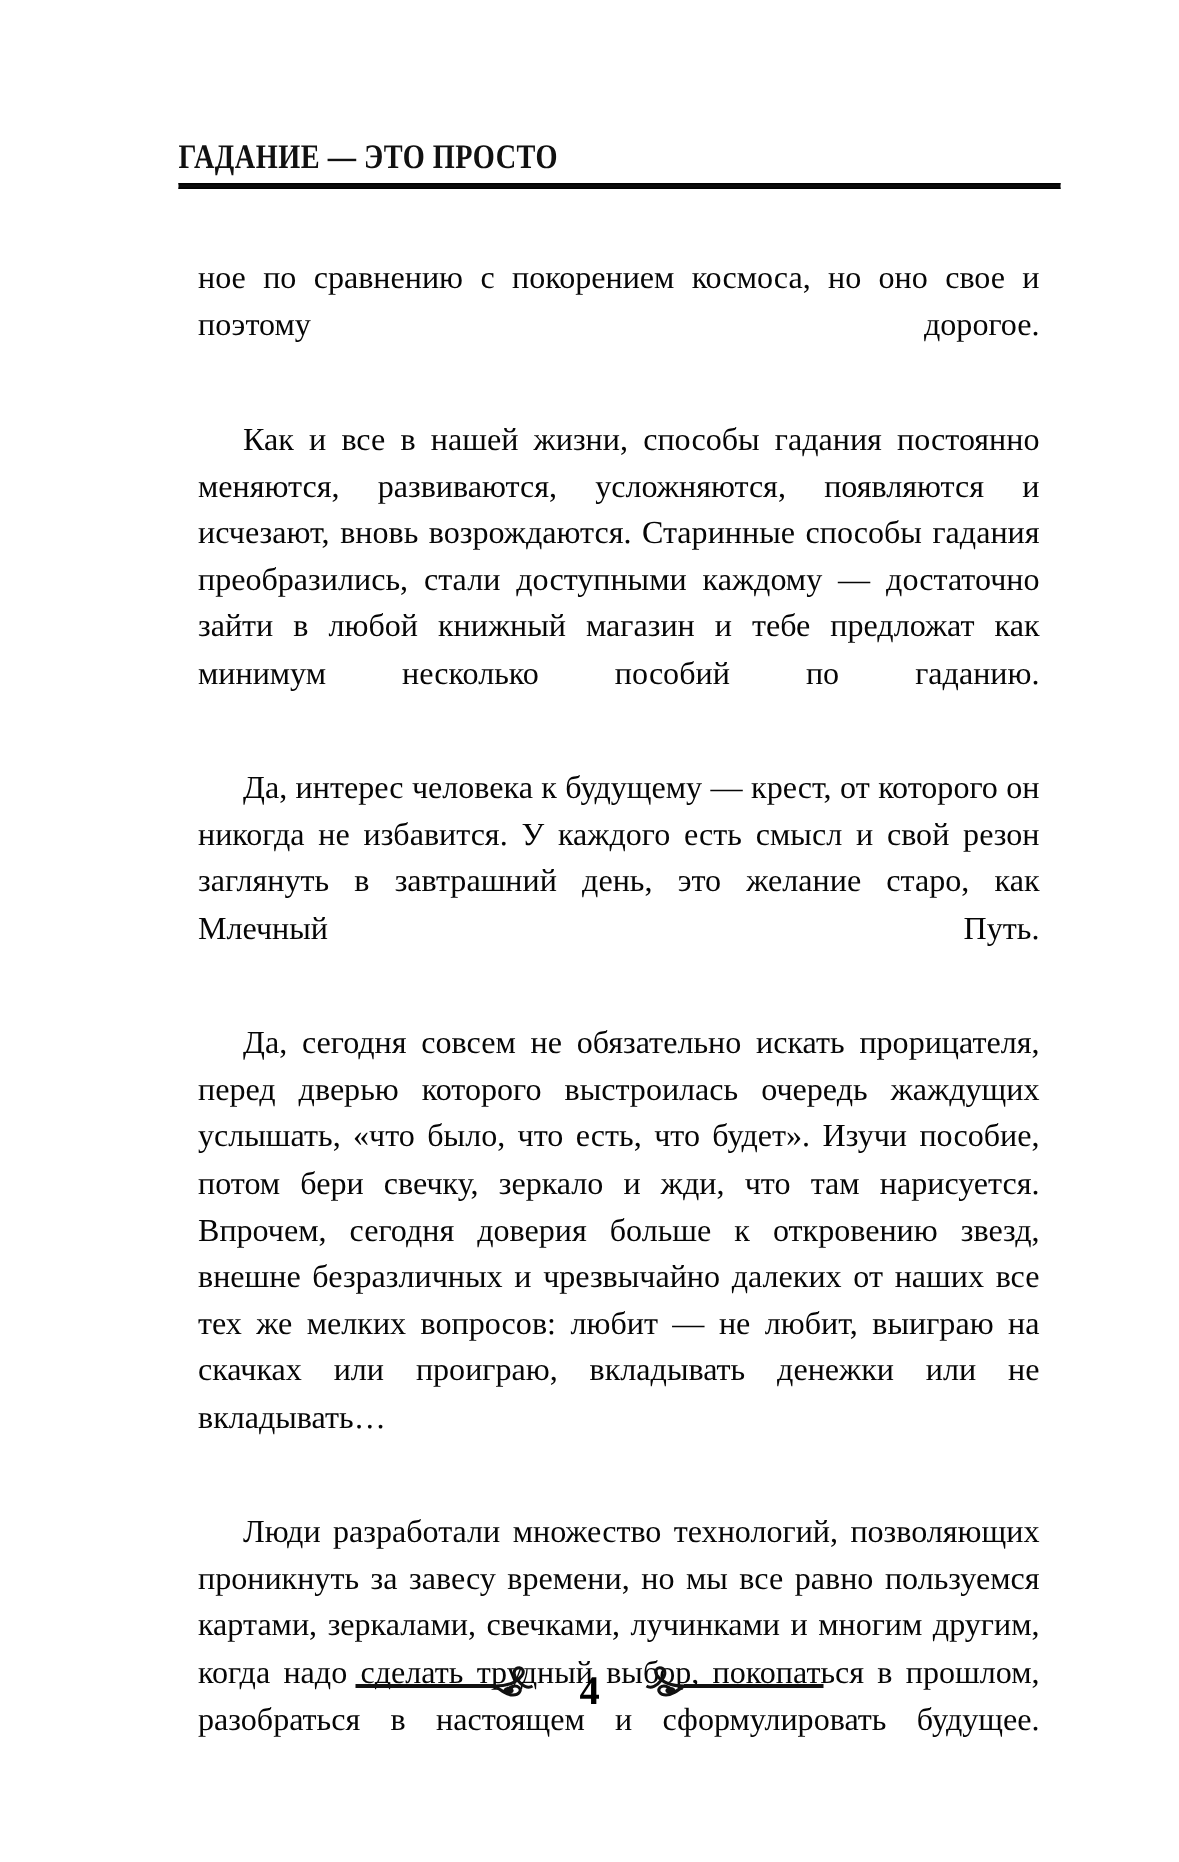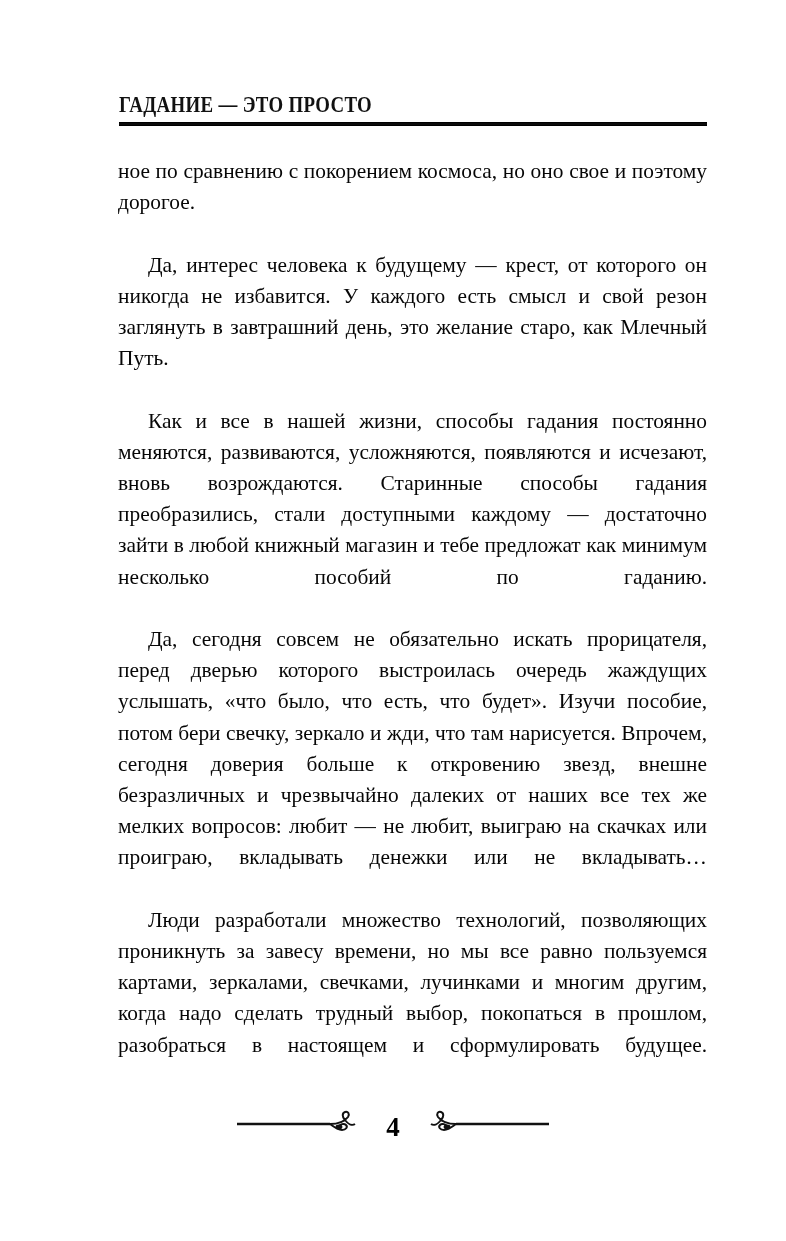--- a/index.html
+++ b/index.html
@@ -60,21 +60,21 @@
     top: 156px;
     width: 589px;
     font-size: 21.4px;
     line-height: 31.2px;
     text-align: justify;
     text-justify: inter-word;
     color: #060606;
     hyphens: manual;
   }
   .body-text p {
-    margin: 0;
+    margin: 14px;
     text-indent: 30px;
   }
   .body-text p.no-indent {
     text-indent: 0;
   }
   
   .body-text p:after {
     content: "";
     display: inline-block;
     width: 100%;
@@ -110,22 +110,22 @@
 
 <div class="page">
 
   <div class="running-head">
     <div class="running-head-title">ГАДАНИЕ — ЭТО ПРОСТО</div>
     <div class="running-head-rule"></div>
   </div>
 
   <div class="body-text">
     <p class="no-indent">ное по сравнению с покорением космоса, но оно свое и поэтому дорогое.</p>
+    <p>Как и все в нашей жизни, способы гадания постоянно меняются, развиваются, усложняются, появляются и исчезают, вновь возрождаются. Старинные способы гадания преобразились, стали доступными каждому — достаточно зайти в любой книжный магазин и тебе предложат как минимум несколько пособий по гаданию.</p>
     <p>Да, интерес человека к будущему — крест, от которого он никогда не избавится. У каждого есть смысл и свой резон заглянуть в завтрашний день, это желание старо, как Млечный Путь.</p>
-    <p>Как и все в нашей жизни, способы гадания постоянно меняются, развиваются, усложняются, появляются и исчезают, вновь возрождаются. Старинные способы гадания преобразились, стали доступными каждому — достаточно зайти в любой книжный магазин и тебе предложат как минимум несколько пособий по гаданию.</p>
     <p>Да, сегодня совсем не обязательно искать прорицателя, перед дверью которого выстроилась очередь жаждущих услышать, «что было, что есть, что будет». Изучи пособие, потом бери свечку, зеркало и жди, что там нарисуется. Впрочем, сегодня доверия больше к откровению звезд, внешне безразличных и чрезвычайно далеких от наших все тех же мелких вопросов: любит — не любит, выиграю на скачках или проиграю, вкладывать денежки или не вкладывать…</p>
     <p>Люди разработали множество технологий, позволяющих проникнуть за завесу времени, но мы все равно пользуемся картами, зеркалами, свечками, лучинками и многим другим, когда надо сделать трудный выбор, покопаться в прошлом, разобраться в настоящем и сформулировать будущее.</p>
   </div>
 
   <div class="footer">
 
     <span class="ornament">
       <svg width="130" height="34" viewBox="0 0 130 34" xmlns="http://www.w3.org/2000/svg">
         <line x1="2" y1="16" x2="95" y2="16" stroke="#111" stroke-width="2.6" stroke-linecap="butt"></line>
         <path d="M95 16 C104 16 110 13 113 9 C115 6 113 3 110 4 C107 5 107 9 110 12 C113 16 117 18 120 16" fill="none" stroke="#111" stroke-width="2"></path>

